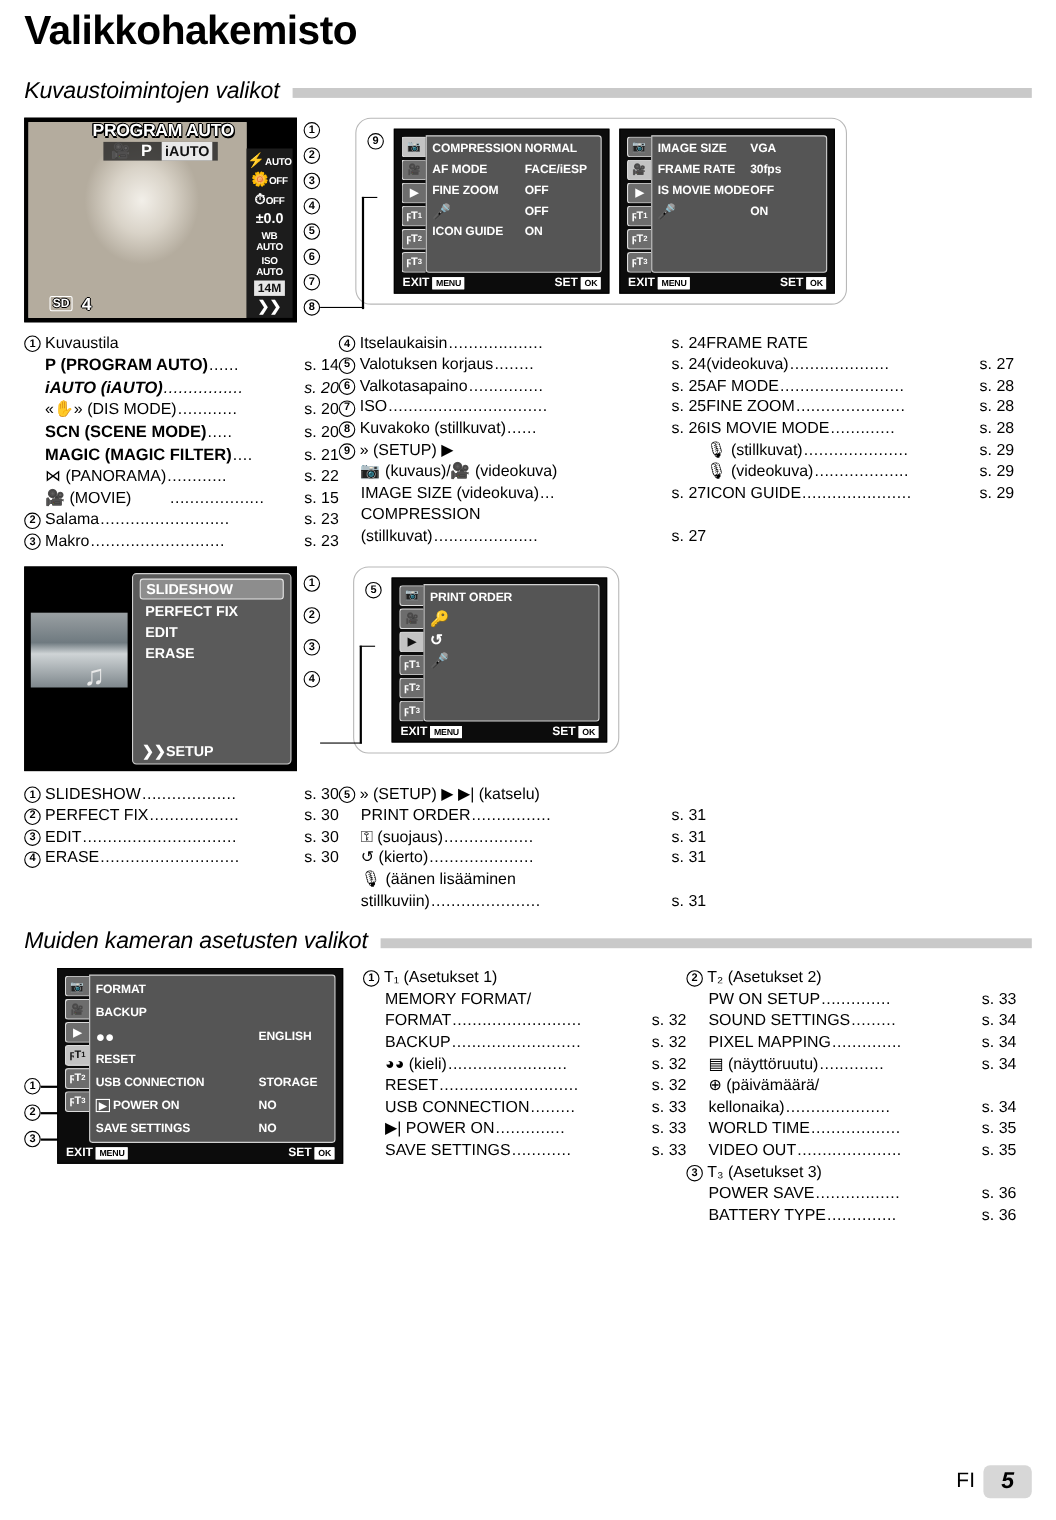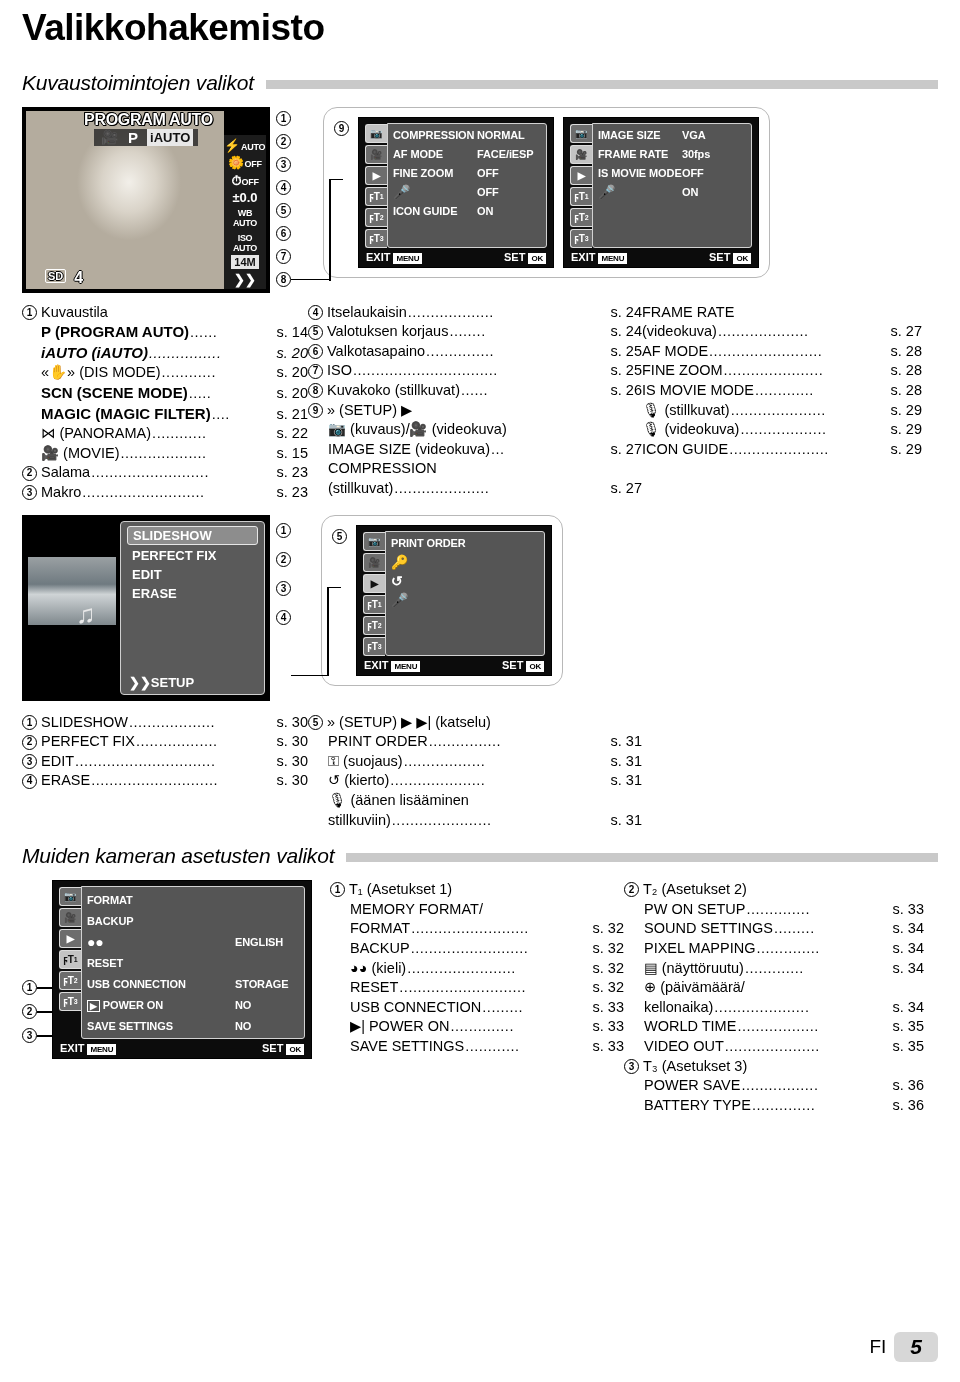--- a/index.html
+++ b/index.html
@@ -316,21 +316,21 @@
       <div class="idx-row" style="padding-left:19px;justify-content:space-between;">
           <span class="txt g-bold">MAGIC (MAGIC FILTER)</span>
           <span class="dots">....</span>
           <span class="pg">s. 21</span>
         </div>
       <div class="idx-row" style="padding-left:19px;">
           <span class="txt">⋈ (PANORAMA)</span>
           <span class="dots">............</span>
           <span class="pg">s. 22</span>
         </div>
-      <div class="idx-row" style="padding-left:19px;">
+      <div class="idx-row" style="padding-left:19px;gap:34px;">
           <span class="txt">🎥 (MOVIE)</span>
           <span class="dots">...................</span>
           <span class="pg">s. 15</span>
         </div>
       <div class="idx-row">
           <span class="cnum num">2</span>
           <span class="txt">Salama</span>
           <span class="dots">..........................</span>
           <span class="pg">s. 23</span>
         </div>

